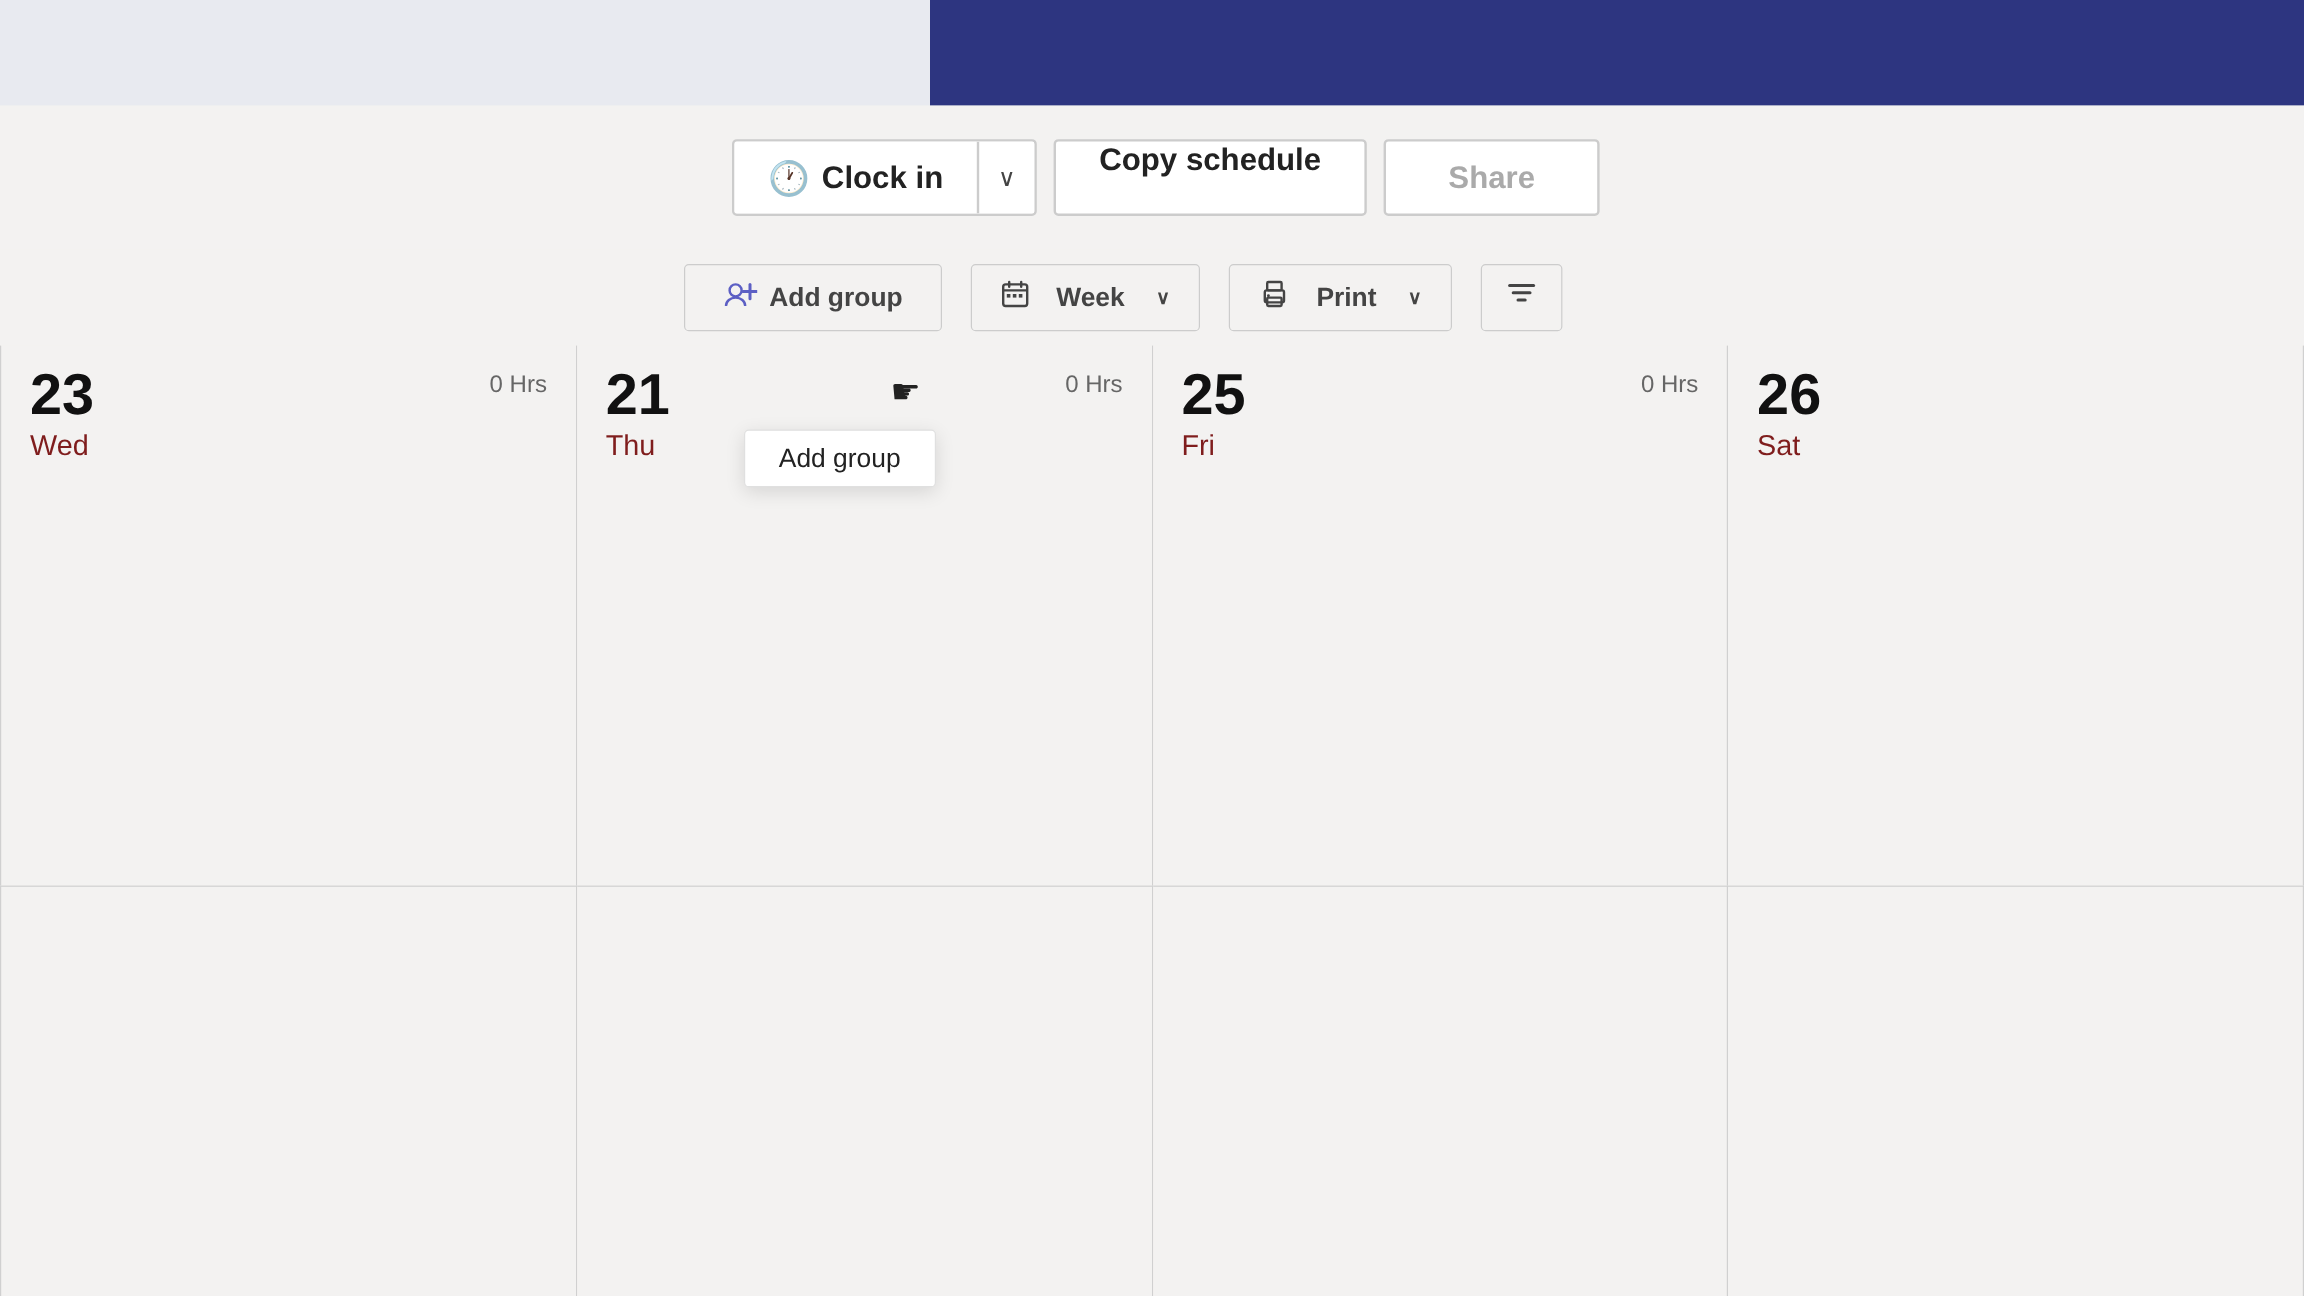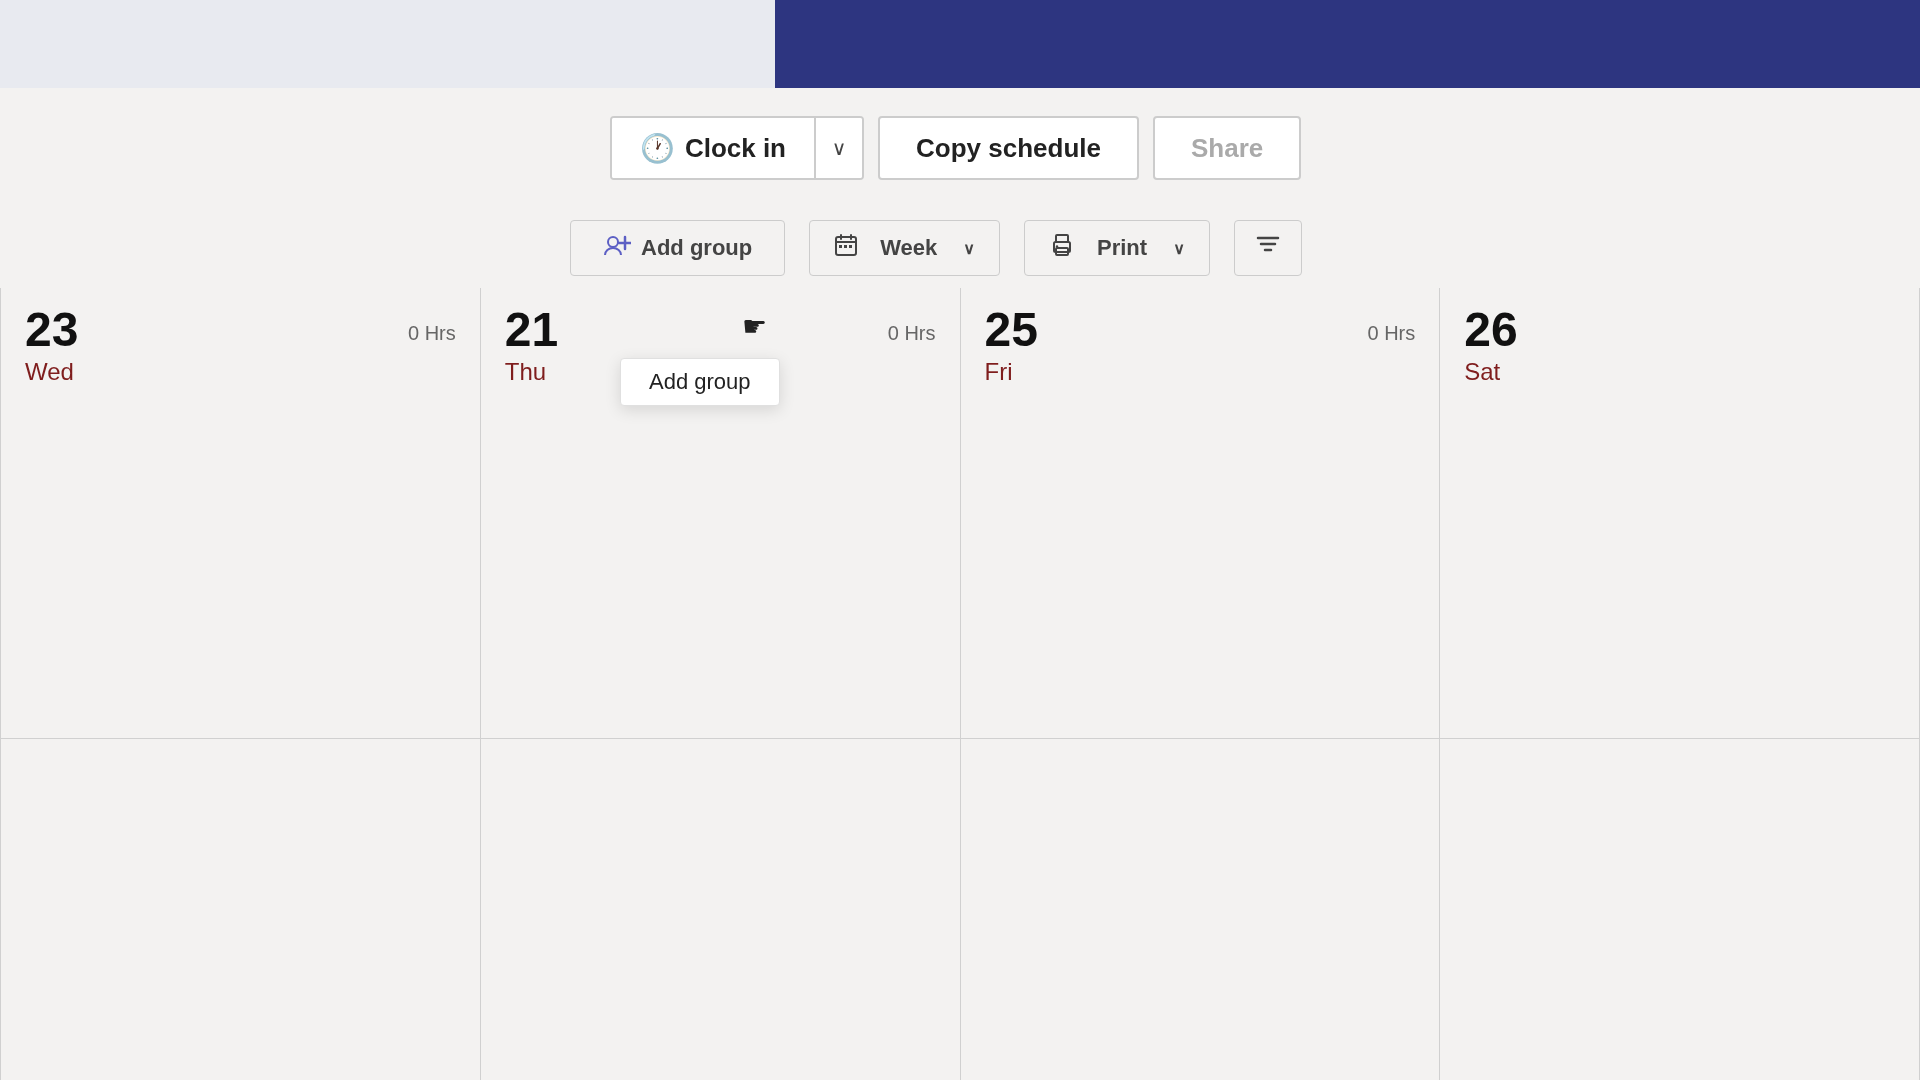--- a/index.html
+++ b/index.html
@@ -83,39 +83,39 @@
       display: flex;
       align-items: center;
       justify-content: center;
       font-size: 20px;
       color: #444;
     }
 
     
     .copy-schedule-btn {
       display: flex;
-      align-items: center;
+      align-items: flex-start;
       height: 64px;
       padding: 0 36px;
       background: #fff;
       border: 2px solid #ccc;
       border-radius: 4px;
       cursor: pointer;
       font-size: 26px;
       font-weight: 600;
       color: #222;
       margin-left: 14px;
     }
 
     
     .share-btn {
       display: flex;
       align-items: center;
       height: 64px;
-      padding: 0 36px;
+      padding: 0 52px;
       background: #fff;
       border: 2px solid #ccc;
       border-radius: 4px;
       cursor: pointer;
       font-size: 26px;
       font-weight: 600;
       color: #aaa;
       margin-left: 14px;
     }
 
@@ -225,21 +225,21 @@
       color: #111;
       line-height: 1;
     }
     .day-name {
       font-size: 24px;
       color: #7f1d1d;
       margin-top: 4px;
     }
     .day-hours {
       position: absolute;
-      top: 34px;
+      top: 22px;
       right: 24px;
       font-size: 20px;
       color: #666;
     }
 
     
     .add-group-dropdown {
       position: absolute;
       top: 358px;
       left: 620px;

